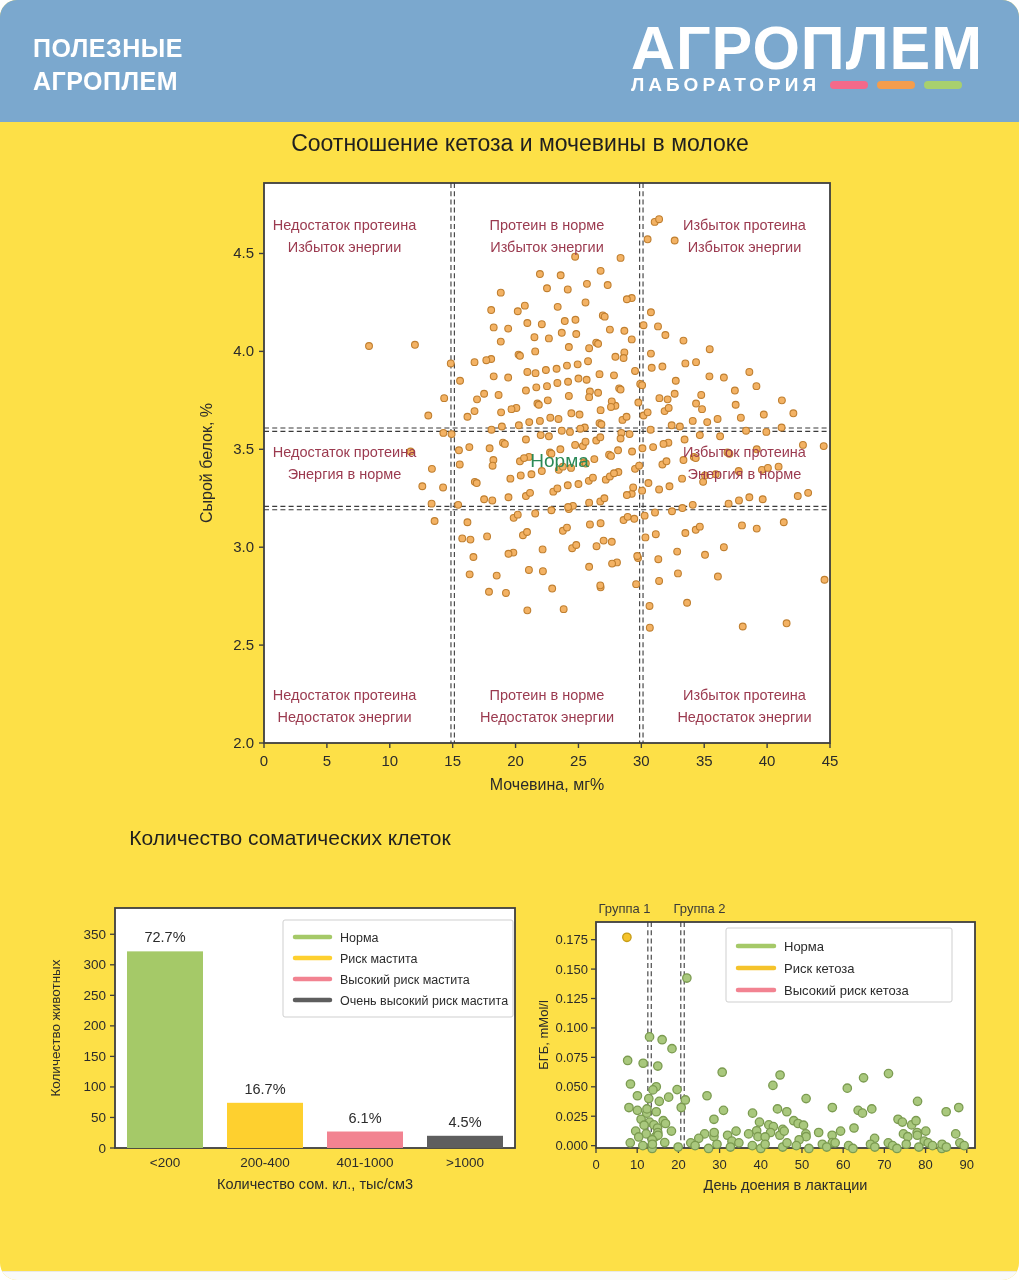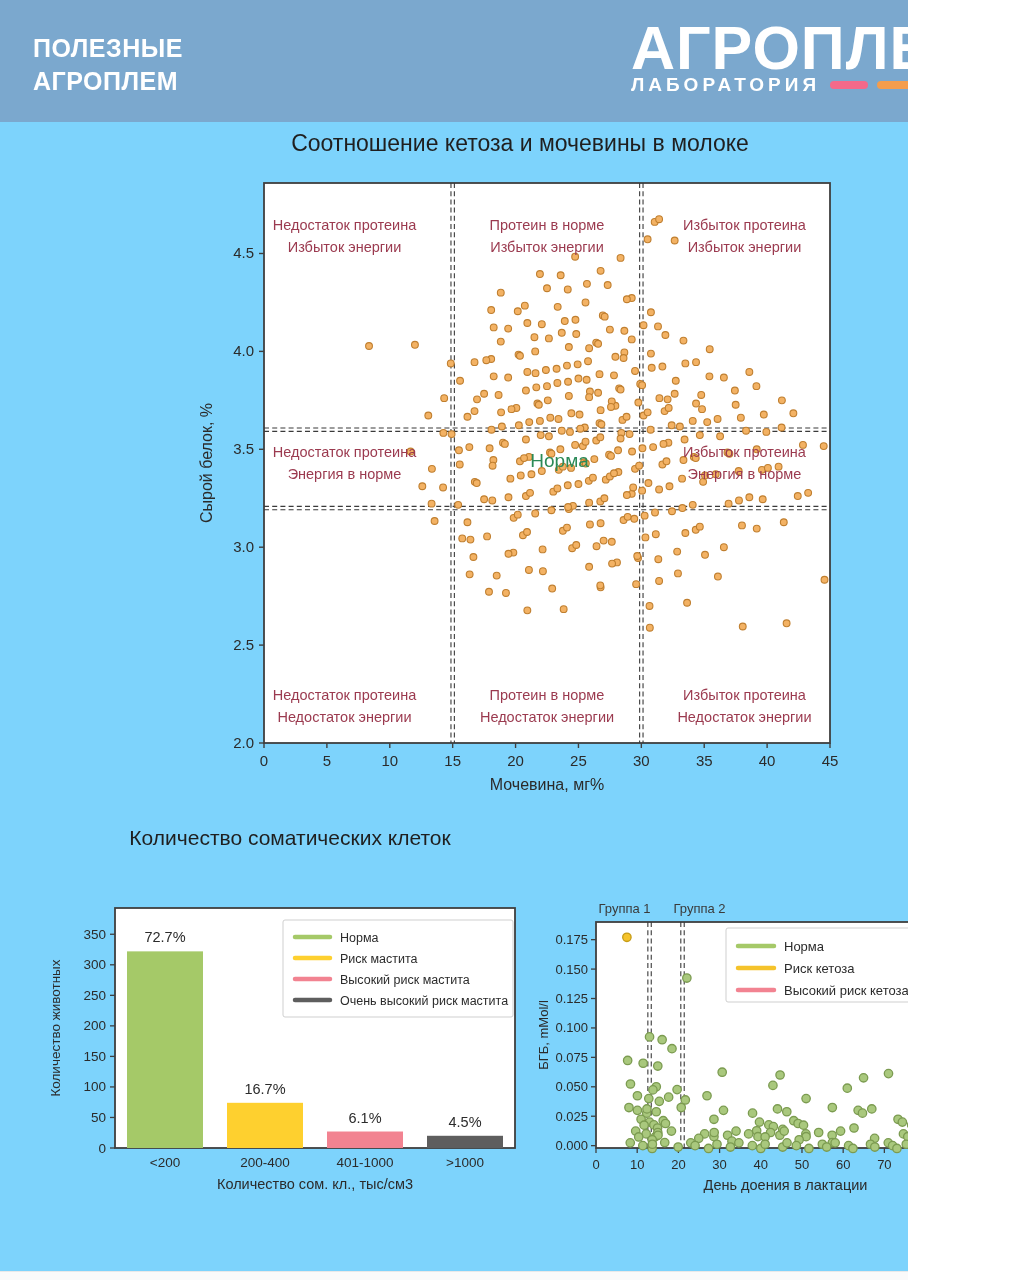--- a/index.html
+++ b/index.html
@@ -1,17 +1,17 @@
 <!DOCTYPE html>
 <html><head>
 <meta charset="utf-8">
 <style>
   html,body{margin:0;padding:0;background:#ffffff;}
-  .page{position:relative;width:908px;height:1280px;background:#7dd3fc;overflow:hidden;
-        font-family:"Liberation Sans","DejaVu Sans",sans-serif;}
+  .page{position:relative;width:1019px;height:1280px;background:#fde047;overflow:hidden;
+        font-family:"Liberation Sans","DejaVu Sans",sans-serif;border-radius:17px;}
   .banner{position:absolute;left:0;top:0;width:1024px;height:122px;}
   .tagline{position:absolute;left:33px;top:32px;color:#fff;font-weight:700;font-size:25px;line-height:33px;letter-spacing:0.5px;}
   .logo{position:absolute;right:41px;top:24px;text-align:left;color:#fff;}
   .logo-title{font-weight:800;font-size:61px;letter-spacing:1px;line-height:48px;}
   .logo-sub{display:flex;align-items:center;gap:10px;margin-top:2px;text-align:right;}
   .logo-subtitle{font-weight:700;font-size:19px;letter-spacing:4px;}
   .dashes{display:flex;gap:9px;align-items:center;}
   .dash{width:38px;height:8px;border-radius:4px;}
   .chart-title{position:absolute;text-align:center;color:#1f1f1f;}
   #title-main{left:170px;top:130px;width:700px;font-size:23px;}

